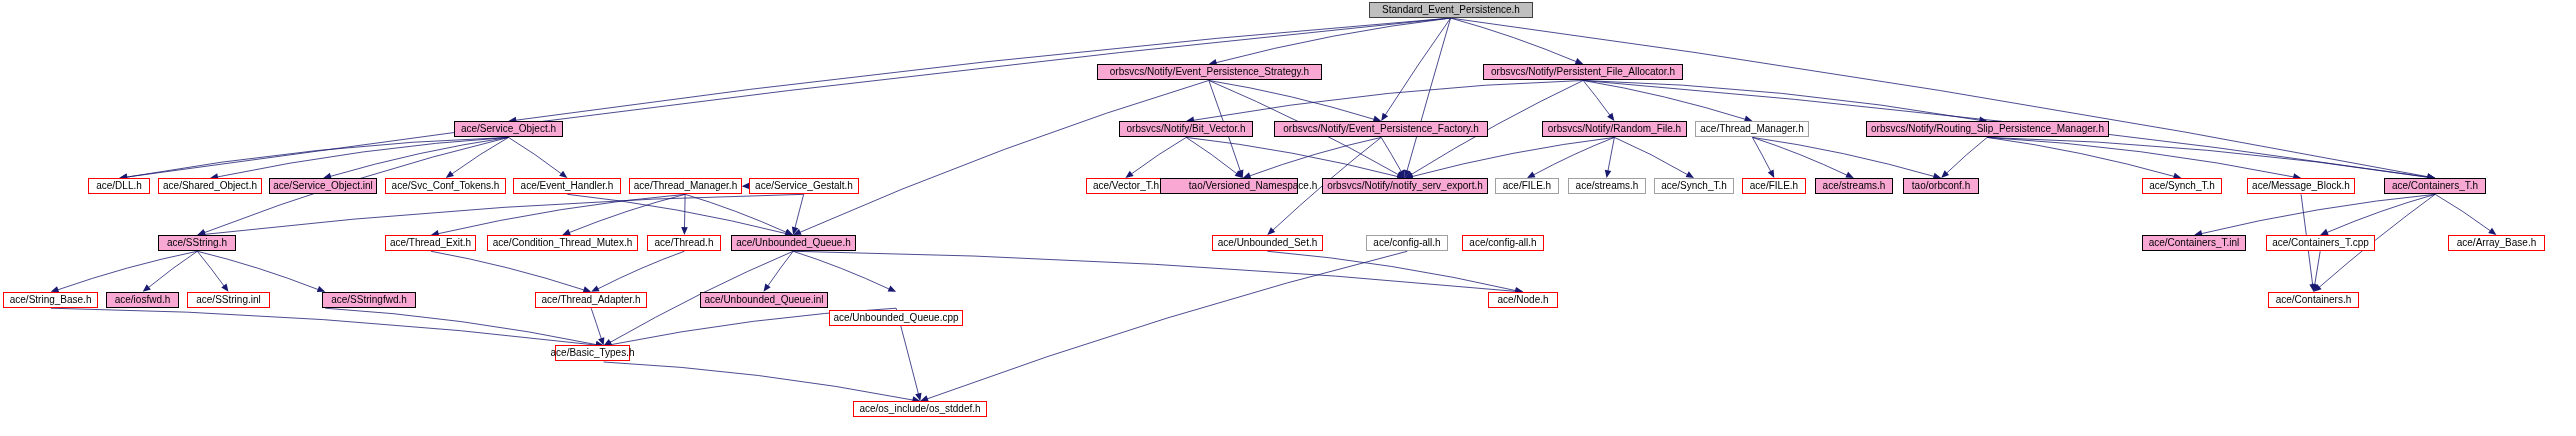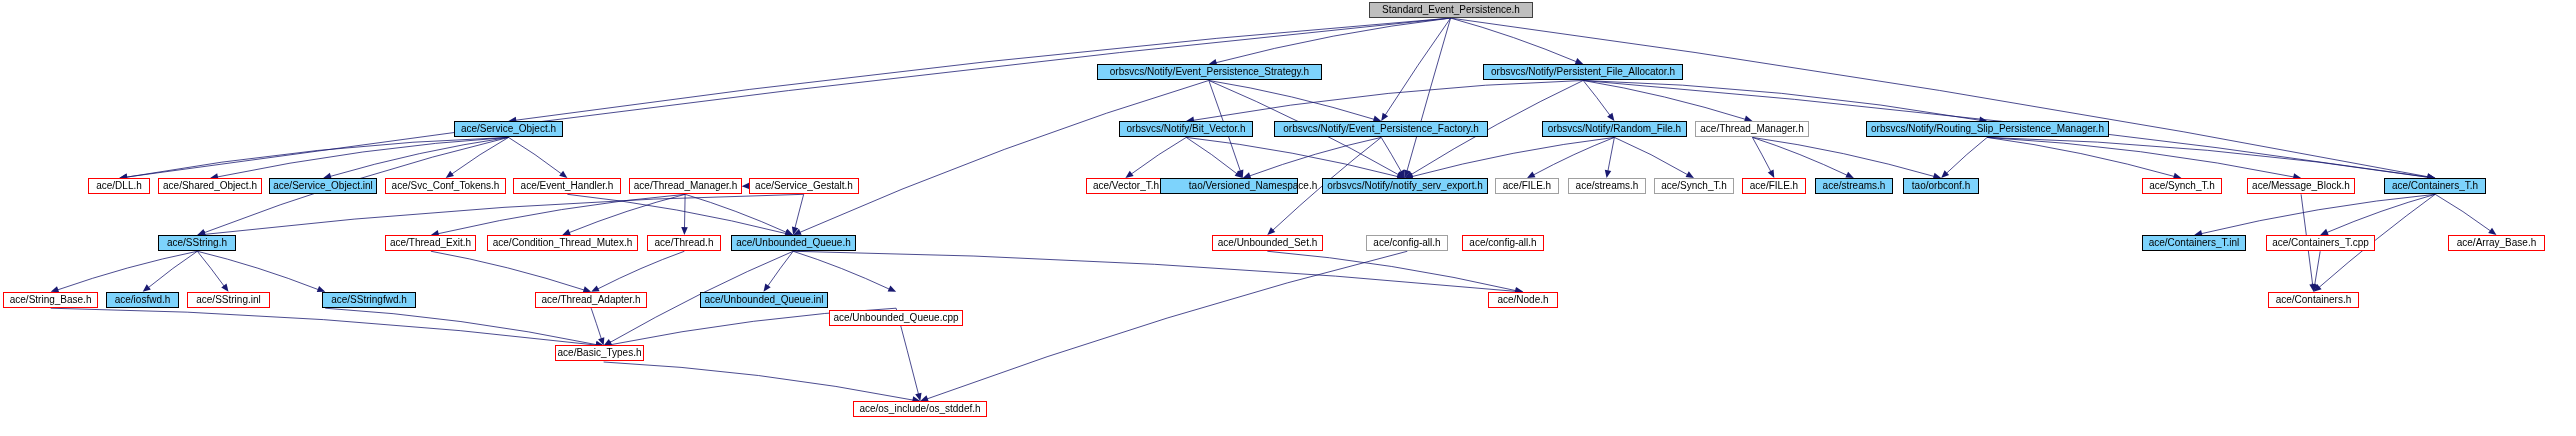--- a/index.html
+++ b/index.html
@@ -2,21 +2,21 @@
 <html style="font-size:12.5px"><head>
 <meta charset="utf-8">
 <style>
   html,body{margin:0;padding:0;background:#ffffff;}
   #graph{position:relative;width:2576px;height:437px;background:#ffffff;
          font-family:"Liberation Sans", sans-serif;overflow:hidden;}
   .node{position:absolute;box-sizing:border-box;display:flex;align-items:center;
         justify-content:center;white-space:nowrap;line-height:1;}
   .node .lbl{font-size:10px;color:#000000;letter-spacing:0px;}
   .n-root{background:#bfbfbf;border:0.8px solid #404040;}
-  .n-white{background:#7dd3fc;border:0.8px solid #000000;}
+  .n-white{background:#f9a8d4;border:0.8px solid #000000;}
   .n-red{background:#ffffff;border:0.8px solid #ff0000;}
   .n-gray{background:#ffffff;border:0.8px solid #a0a0a0;}
   #edges{position:absolute;left:0;top:0;width:2576px;height:437px;pointer-events:none;}
 </style>
 </head>
 <body>
 
 <div id="graph">
   <svg id="edges" viewBox="0 0 3303 560" width="2576" height="437">
       <path d="M 1860 23 Q 1709.4206483157016 40.80865080443098 1558.841296631403 80.31730160886197" stroke="#191970" stroke-width="1" fill="none"></path>
@@ -301,20 +301,20 @@
     </div>
     <div class="node n-red" style="left: 829px; top: 292px; width: 134px; height: 16.4px; margin-top: 18px;">
       <span class="lbl">ace/Unbounded_Queue.cpp</span>
     </div>
     <div class="node n-red" style="left: 1488px; top: 292px; width: 70px; height: 16.4px;">
       <span class="lbl">ace/Node.h</span>
     </div>
     <div class="node n-red" style="left: 2268px; top: 292px; width: 91px; height: 16.4px;">
       <span class="lbl">ace/Containers.h</span>
     </div>
-    <div class="node n-red" style="left: 555px; top: 345px; width: 89px; height: 16.4px;">
+    <div class="node n-red" style="left: 555px; top: 345px; width: 75px; height: 16.4px;">
       <span class="lbl">ace/Basic_Types.h</span>
     </div>
     <div class="node n-red" style="left: 853px; top: 401px; width: 134px; height: 16.4px;">
       <span class="lbl">ace/os_include/os_stddef.h</span>
     </div>
   </div>
 
 
 </body></html>

